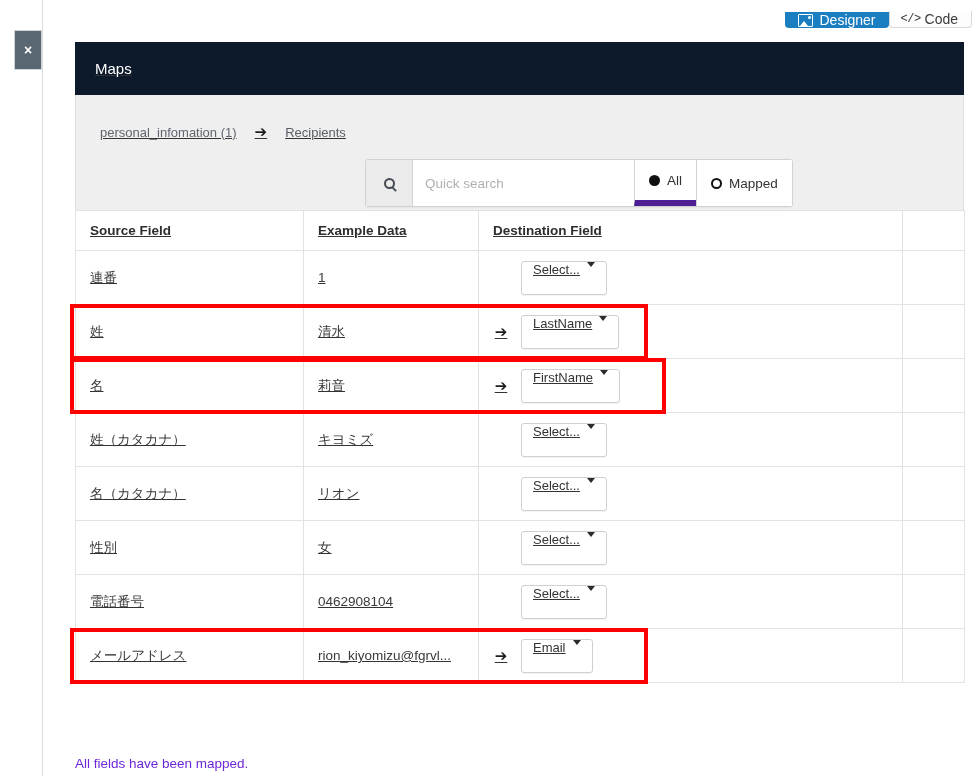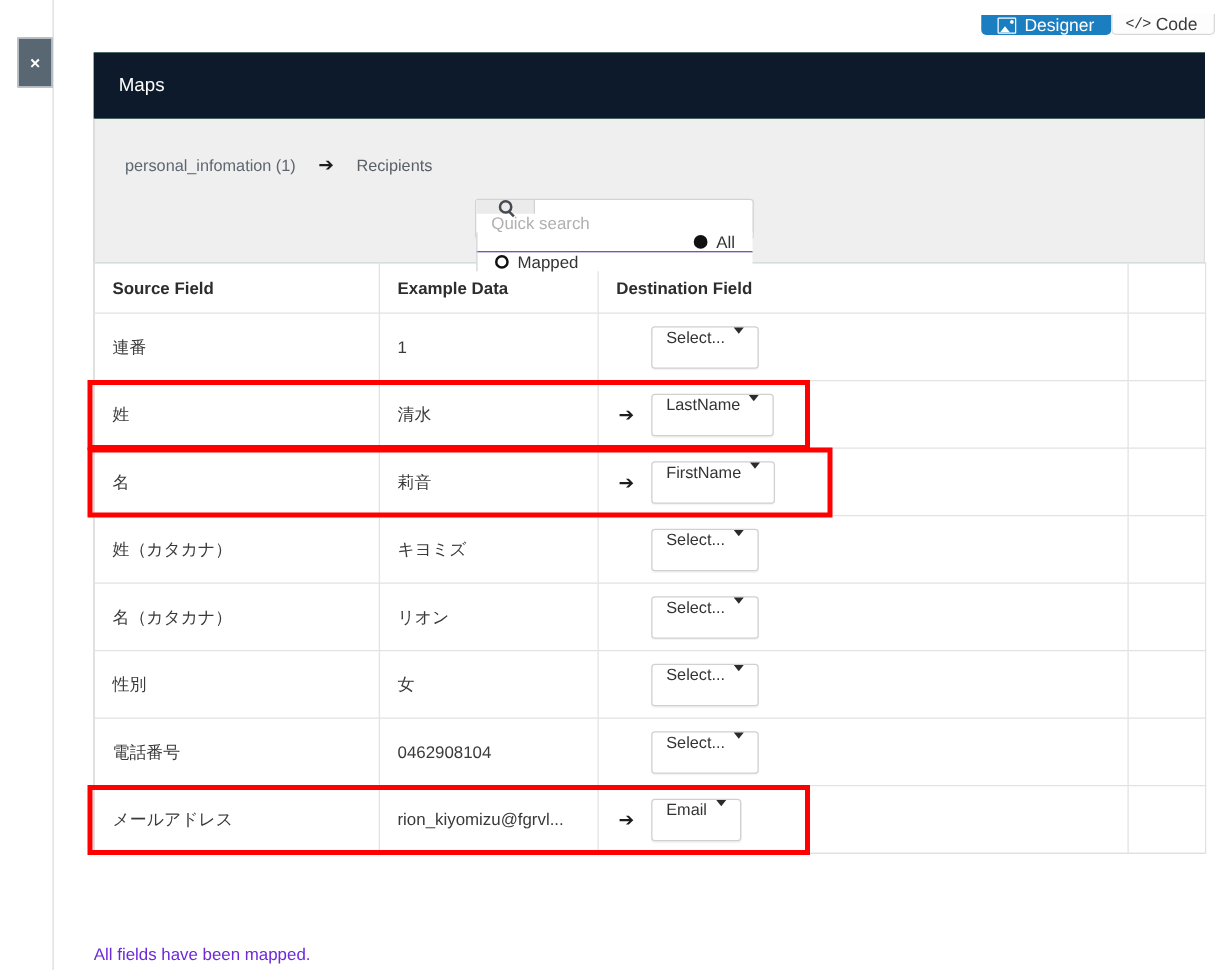--- a/index.html
+++ b/index.html
@@ -122,21 +122,22 @@
     font-weight: bold;
     cursor: pointer;
   }
 
   
   .panel {
     position: absolute;
     left: 75px;
     top: 42px;
     width: 889px;
-    background: #15803d;
+    background: #f0abfc;
+    text-decoration: underline;
   }
   .panel-header {
     height: 53px;
     background: #0c1a2b;
     display: flex;
     align-items: center;
     padding: 0 20px;
     box-sizing: border-box;
   }
   .panel-title {
@@ -164,31 +165,30 @@
   .crumb-src { color: #5f6670; }
   .crumb-arrow {
     color: #1d1d1d;
     font-size: 15px;
     font-weight: bold;
   }
   .crumb-dst { color: #5a5f66; }
 
   .searchrow {
     position: absolute;
-    left: 304px;
+    left: 289px;
     top: 64px;
     display: flex;
     align-items: stretch;
-    height: 32px;
+    height: 48px;
     background: #ffffff;
     border: 1px solid #d2d2d2;
     border-radius: 3px;
     box-sizing: border-box;
     box-shadow: 0 1px 1px rgba(0,0,0,0.04);
-    flex-direction: column;
   }
   .search-ico-box {
     width: 46px;
     background: #ebebeb;
     border-right: 1px solid #d2d2d2;
     display: flex;
     align-items: center;
     justify-content: center;
   }
   .magnifier {
@@ -224,21 +224,21 @@
     padding: 0 14px;
     border-left: 1px solid #d2d2d2;
     background: #ffffff;
     font-size: 13.5px;
     color: #333;
     cursor: pointer;
     white-space: nowrap;
   }
   .filter-btn.selected {
     background: #ffffff;
-    border-bottom: 1px solid #4c1d95;
+    border-bottom: 6px solid #4c1d95;
     justify-content: flex-end;
   }
   .dot-filled {
     width: 11px; height: 11px;
     border-radius: 50%;
     background: #111111;
     flex: none;
   }
   .dot-hollow {
     width: 11px; height: 11px;

